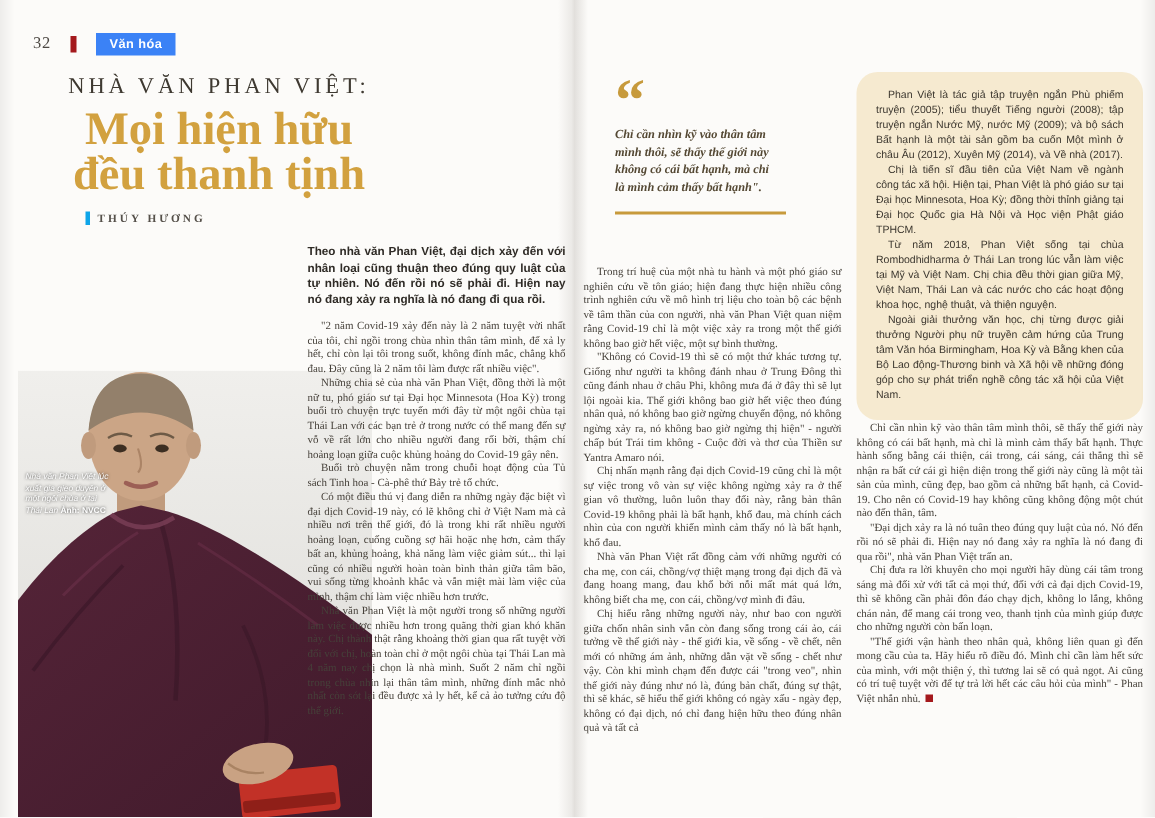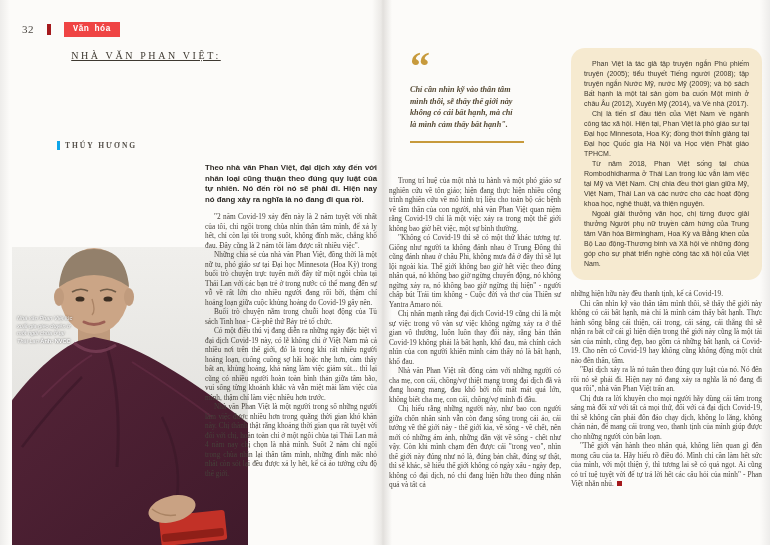--- a/index.html
+++ b/index.html
@@ -9,26 +9,26 @@
         background:linear-gradient(to right,rgba(0,0,0,0) 0%,rgba(90,80,70,.10) 45%,rgba(90,80,70,.16) 55%,rgba(0,0,0,0) 100%);}
   .edge-l{position:absolute;left:0;top:0;width:10px;height:545px;background:linear-gradient(to right,rgba(0,0,0,.06),rgba(0,0,0,0));}
   .edge-r{position:absolute;right:0;top:0;width:10px;height:545px;background:linear-gradient(to left,rgba(0,0,0,.06),rgba(0,0,0,0));}
 
   
   .hdr{position:absolute;top:22px;display:flex;align-items:center;gap:13px;}
   .hdr-left{left:22px;}
   .hdr-right{right:14px;margin-top:40px;}
   .pagenum{font-size:11px;color:#4c4843;letter-spacing:.5px;}
   .redbar{width:4px;height:11px;background:#a4191d;}
-  .section-tag{background:#ef4444;color:#fff;font-family:Liberation Mono, monospace;
+  .section-tag{background:#3b82f6;color:#fff;font-family:Liberation Sans, sans-serif;
                font-size:8.5px;font-weight:bold;padding:2px 9px 2.5px;letter-spacing:.3px;}
 
   
   .headline{position:absolute;left:30px;top:50px;width:232px;text-align:center;}
-  .kicker{font-size:10px;letter-spacing:2.6px;color:#3e3931;margin-bottom:4px;text-decoration:underline;}
+  .kicker{font-size:15px;letter-spacing:2.6px;color:#3e3931;margin-bottom:4px;}
   .title{font-size:31px;line-height:30px;font-weight:bold;color:#d2a13f;}
   .byline{position:absolute;left:57px;top:141px;font-size:7.5px;font-weight:bold;letter-spacing:2px;
           color:#55504a;border-left:3px solid #0ea5e9;padding-left:5px;line-height:9px;}
 
   
   .col{position:absolute;text-align:justify;font-size:7.3px;line-height:9.5px;color:#46413a;}
   .col p{margin:0;text-indent:9px;}
   .col-a{left:205px;top:163px;width:172px;}
   .col-b{left:389px;top:176px;width:172px;}
   .col-c{left:571px;top:48px;width:191px;}
@@ -68,20 +68,24 @@
     <span class="redbar"></span>
     <span class="section-tag">Văn hóa</span>
   </div>
   <div class="hdr hdr-right">
     <span class="redbar"></span>
     <span class="pagenum">33</span>
   </div>
 
   <div class="headline">
     <div class="kicker">NHÀ VĂN PHAN VIỆT:</div>
+    <div class="title">
+      <div>Mọi hiện hữu</div>
+      <div>đều thanh tịnh</div>
+    </div>
   </div>
   <div class="byline">THÚY HƯƠNG</div>
 
   <div class="photo">
     <svg width="236" height="298" viewBox="0 0 236 298">
       <defs>
         <linearGradient id="bg" x1="0" y1="0" x2="0" y2="1">
           <stop offset="0" stop-color="#f0efec"></stop>
             <stop offset="1" stop-color="#dbdad6"></stop>
         </linearGradient>
@@ -148,21 +152,20 @@
     <p>Chị hiểu rằng những người này, như bao con người giữa chốn nhân sinh vẫn còn đang sống trong cái ảo, cái tưởng về thế giới này - thế giới kia, về sống - về chết, nên mới có những ám ảnh, những dằn vặt về sống - chết như vậy. Còn khi mình chạm đến được cái "trong veo", nhìn thế giới này đúng như nó là, đúng bản chất, đúng sự thật, thì sẽ khác, sẽ hiểu thế giới không có ngày xấu - ngày đẹp, không có đại dịch, nó chỉ đang hiện hữu theo đúng nhân quả và tất cả</p>
   </div>
 
   <div class="col col-c">
     <div class="info-box">
       <p>Phan Việt là tác giả tập truyện ngắn Phù phiếm truyện (2005); tiểu thuyết Tiếng người (2008); tập truyện ngắn Nước Mỹ, nước Mỹ (2009); và bộ sách Bất hạnh là một tài sản gồm ba cuốn Một mình ở châu Âu (2012), Xuyên Mỹ (2014), và Về nhà (2017).</p>
       <p>Chị là tiến sĩ đầu tiên của Việt Nam về ngành công tác xã hội. Hiện tại, Phan Việt là phó giáo sư tại Đại học Minnesota, Hoa Kỳ; đồng thời thỉnh giảng tại Đại học Quốc gia Hà Nội và Học viện Phật giáo TPHCM.</p>
       <p>Từ năm 2018, Phan Việt sống tại chùa Rombodhidharma ở Thái Lan trong lúc vẫn làm việc tại Mỹ và Việt Nam. Chị chia đều thời gian giữa Mỹ, Việt Nam, Thái Lan và các nước cho các hoạt động khoa học, nghệ thuật, và thiện nguyện.</p>
       <p>Ngoài giải thưởng văn học, chị từng được giải thưởng Người phụ nữ truyền cảm hứng của Trung tâm Văn hóa Birmingham, Hoa Kỳ và Bằng khen của Bộ Lao động-Thương binh và Xã hội về những đóng góp cho sự phát triển nghề công tác xã hội của Việt Nam.</p>
     </div>
-    <p class="after-box" style="text-indent:0;">những hiện hữu này đều thanh tịnh, kể cả Covid-19.</p>
     <p>Chỉ cần nhìn kỹ vào thân tâm mình thôi, sẽ thấy thế giới này không có cái bất hạnh, mà chỉ là mình cảm thấy bất hạnh. Thực hành sống bằng cái thiện, cái trong, cái sáng, cái thẳng thì sẽ nhận ra bất cứ cái gì hiện diện trong thế giới này cũng là một tài sản của mình, cũng đẹp, bao gồm cả những bất hạnh, cả Covid-19. Cho nên có Covid-19 hay không cũng không động một chút nào đến thân, tâm.</p>
     <p>"Đại dịch xảy ra là nó tuân theo đúng quy luật của nó. Nó đến rồi nó sẽ phải đi. Hiện nay nó đang xảy ra nghĩa là nó đang đi qua rồi", nhà văn Phan Việt trấn an.</p>
     <p>Chị đưa ra lời khuyên cho mọi người hãy dùng cái tâm trong sáng mà đối xử với tất cả mọi thứ, đối với cả đại dịch Covid-19, thì sẽ không cần phải đôn đáo chạy dịch, không lo lắng, không chán nản, để mang cái trong veo, thanh tịnh của mình giúp được cho những người còn bấn loạn.</p>
     <p><span>"Thế giới vận hành theo nhân quả, không liên quan gì đến mong cầu của ta. Hãy hiểu rõ điều đó. Mình chỉ cần làm hết sức của mình, với một thiện ý, thì tương lai sẽ có quả ngọt. Ai cũng có trí tuệ tuyệt vời để tự trả lời hết các câu hỏi của mình" - Phan Việt nhắn nhủ.</span><span class="endmark"></span></p>
   </div>
 
   <div class="fold"></div>
   <div class="edge-l"></div>
   <div class="edge-r"></div>
 </div>

